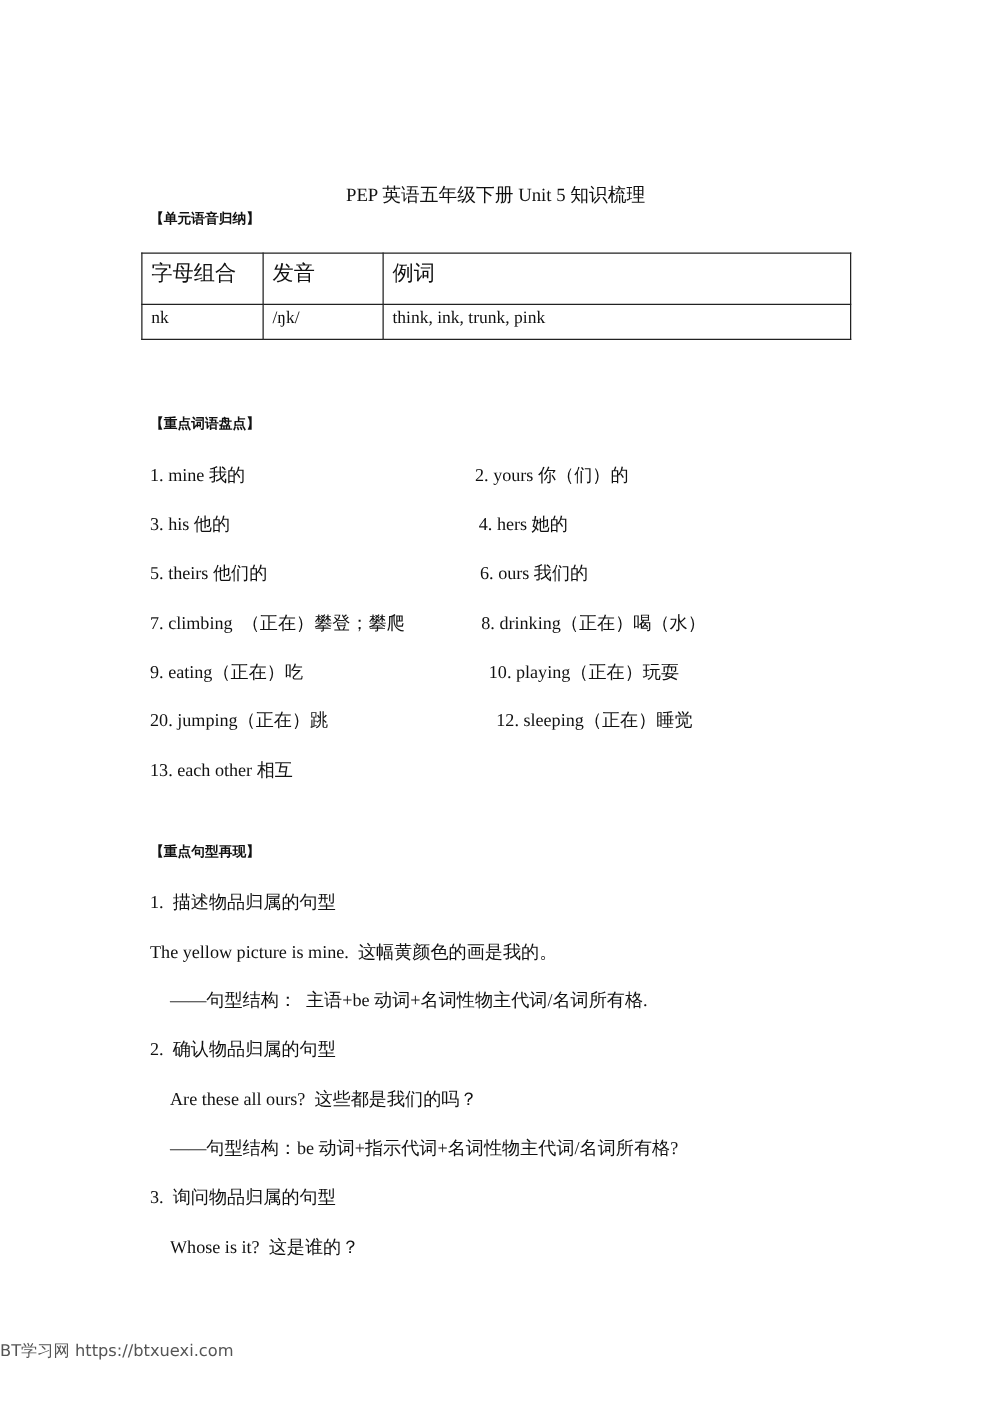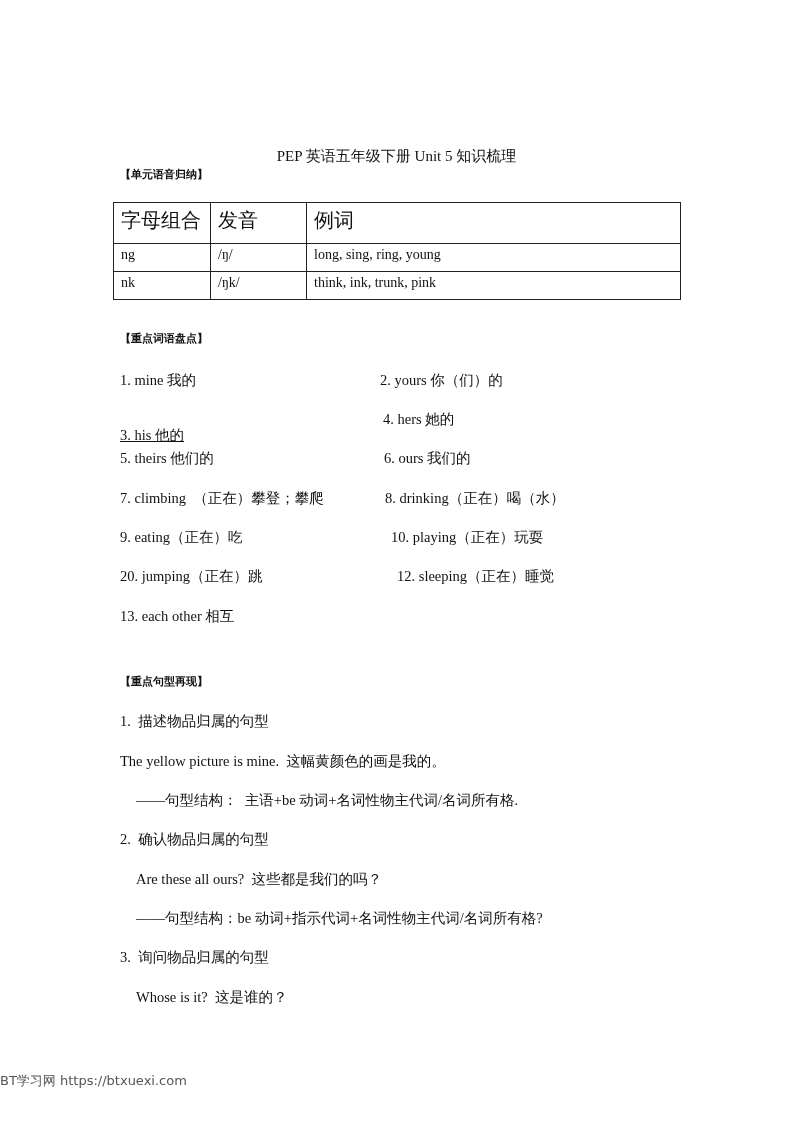--- a/index.html
+++ b/index.html
@@ -15,21 +15,21 @@
     .section-head {
       position: absolute; left: 120px; font-size: 11px; font-weight: bold;
     }
     table.phon {
       position: absolute; top: 202px; left: 113px; width: 568px;
       border-collapse: collapse; font-size: 14px;
     }
     table.phon td {
       border: 1px solid #222; padding: 2px 7px; vertical-align: top;
     }
-    table.phon tr.head td { height: 34px; font-size: 20px; padding-top: 4px; }
+    table.phon tr.head td { height: 34px; font-size: 17px; padding-top: 4px; }
     table.phon tr.row td { height: 22px; font-size: 14px; padding-top: 3px; }
     .c1 { width: 82px; } .c2 { width: 81px; }
     .line {
       position: absolute; font-size: 14.5px; white-space: pre;
     }
     .footer {
       position: absolute; top: 1072px; left: 0; width: 793px; text-align: left;
       font-family: "DejaVu Sans", "Liberation Sans", sans-serif;
       font-size: 13px; color: #555;
     }
@@ -43,37 +43,32 @@
   <div class="section-head" style="top:167px;">【单元语音归纳】</div>
 
   <table class="phon">
     <tbody>
         <tr class="head">
       <td class="c1">字母组合</td>
       <td class="c2">发音</td>
       <td>例词</td>
     </tr>
     <tr class="row">
-      <td>ng</td>
-      <td>/ŋ/</td>
-      <td>long, sing, ring, young</td>
-    </tr>
-    <tr class="row">
       <td>nk</td>
       <td>/ŋk/</td>
       <td>think, ink, trunk, pink</td>
     </tr>
   </tbody>
     </table>
 
   <div class="section-head" style="top:331px;">【重点词语盘点】</div>
 
   <div class="line" style="top:371px; left:120px;">1. mine 我的</div>
   <div class="line" style="top:371px; left:380px;">2. yours 你（们）的</div>
-  <div class="line" style="top:426px; left:120px;text-decoration:underline;">3. his 他的</div>
+  <div class="line" style="top:410px; left:120px;">3. his 他的</div>
   <div class="line" style="top:410px; left:383px;">4. hers 她的</div>
   <div class="line" style="top:449px; left:120px;">5. theirs 他们的</div>
   <div class="line" style="top:449px; left:384px;">6. ours 我们的</div>
   <div class="line" style="top:489px; left:120px;">7. climbing  （正在）攀登；攀爬</div>
   <div class="line" style="top:489px; left:385px;">8. drinking（正在）喝（水）</div>
   <div class="line" style="top:528px; left:120px;">9. eating（正在）吃</div>
   <div class="line" style="top:528px; left:391px;">10. playing（正在）玩耍</div>
   <div class="line" style="top:567px; left:120px;">20. jumping（正在）跳</div>
   <div class="line" style="top:567px; left:397px;">12. sleeping（正在）睡觉</div>
   <div class="line" style="top:607px; left:120px;">13. each other 相互</div>

